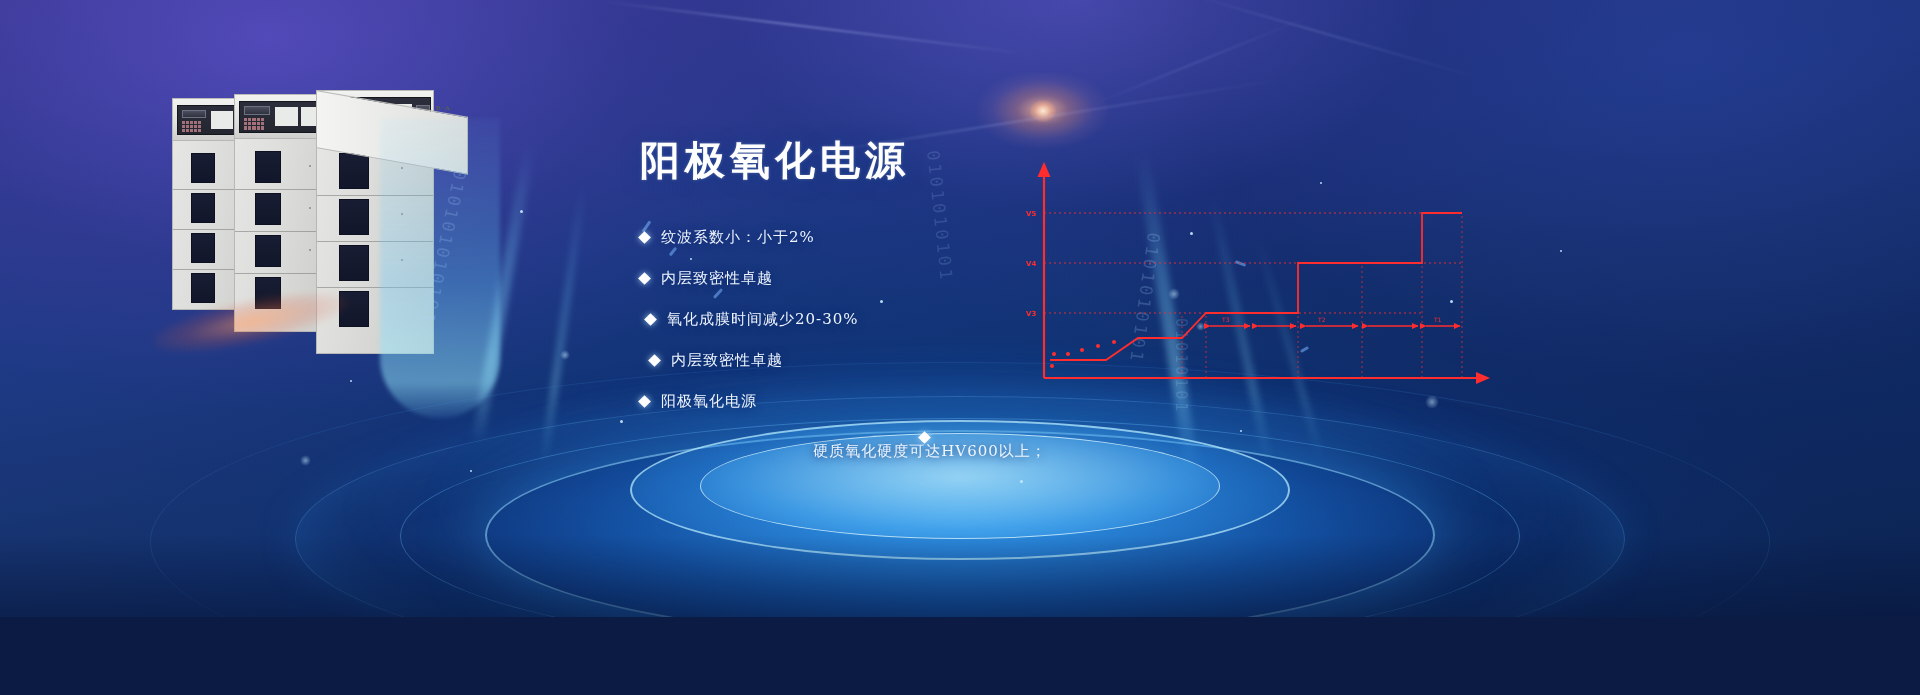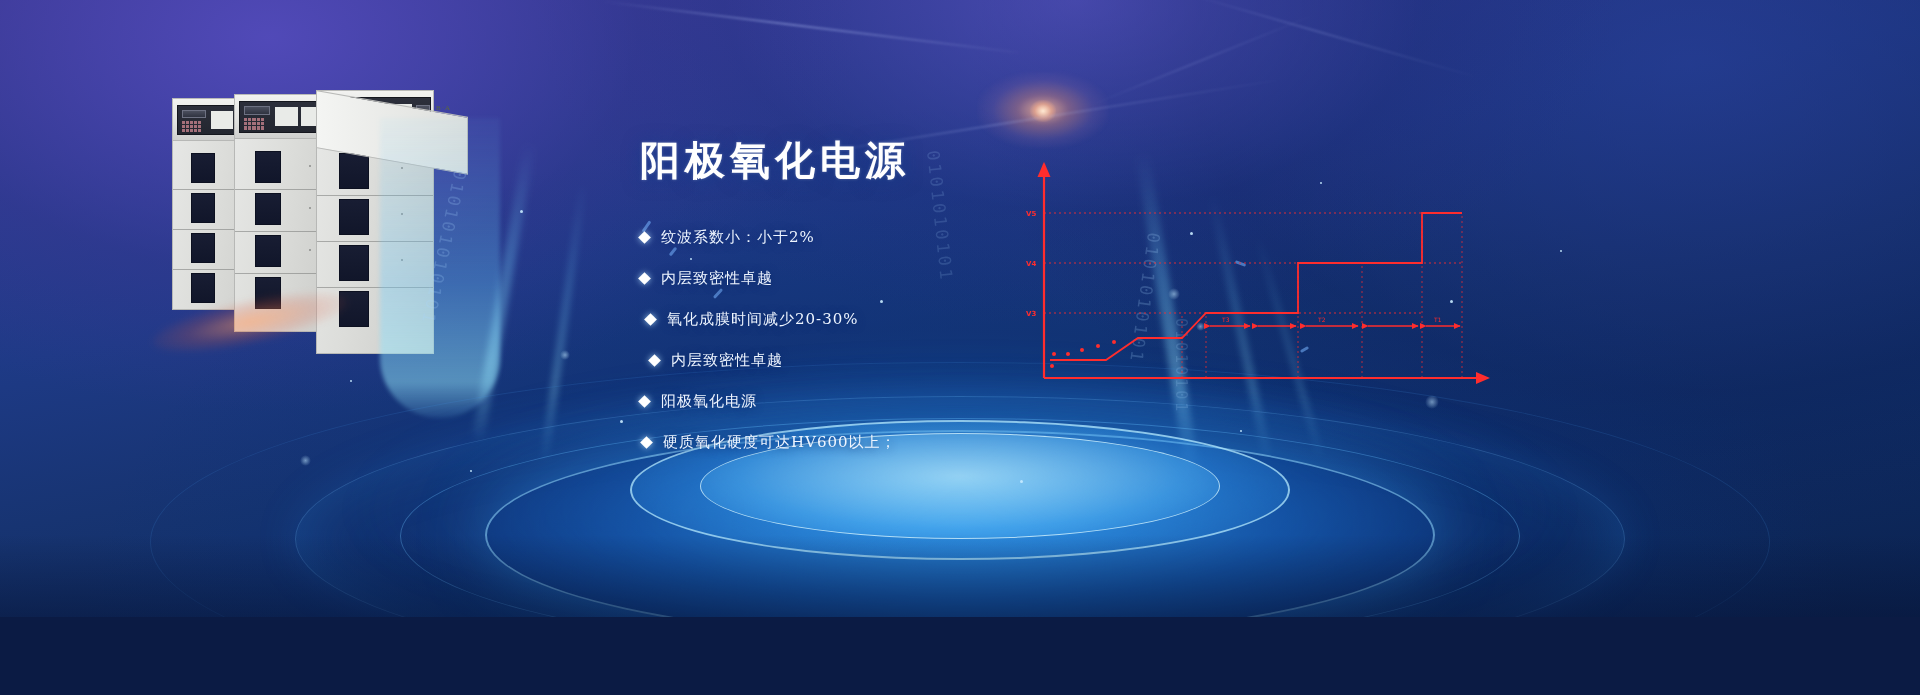--- a/index.html
+++ b/index.html
@@ -159,21 +159,21 @@
     text-shadow:0 1px 8px rgba(10,40,110,0.9);
     font-family:"DejaVu Serif", serif;
   }
   #features li .bullet {
     display:inline-block; width:9px; height:9px; margin-right:12px; flex:0 0 auto;
     background:#ffffff; transform:rotate(45deg);
     box-shadow:0 0 6px rgba(180,225,255,.8);
   }
   #features li:nth-child(3) { margin-left:6px; }
   #features li:nth-child(4) { margin-left:10px; }
-  #features li:nth-child(6) { margin-left:2px; }
+  #features li:nth-child(6) { margin-left:20px;flex-direction:column; }
 
   
   #chart { position:absolute; left:1010px; top:150px; width:500px; height:250px; }
   #chart svg { width:500px; height:250px; overflow:visible; }
   .ax-label {
     font-family:"DejaVu Sans", sans-serif; font-size:7px; fill:#ff2d2d; font-weight:bold;
   }
   .t-label {
     font-family:"DejaVu Sans", sans-serif; font-size:6px; fill:#ff2d2d;
   }

